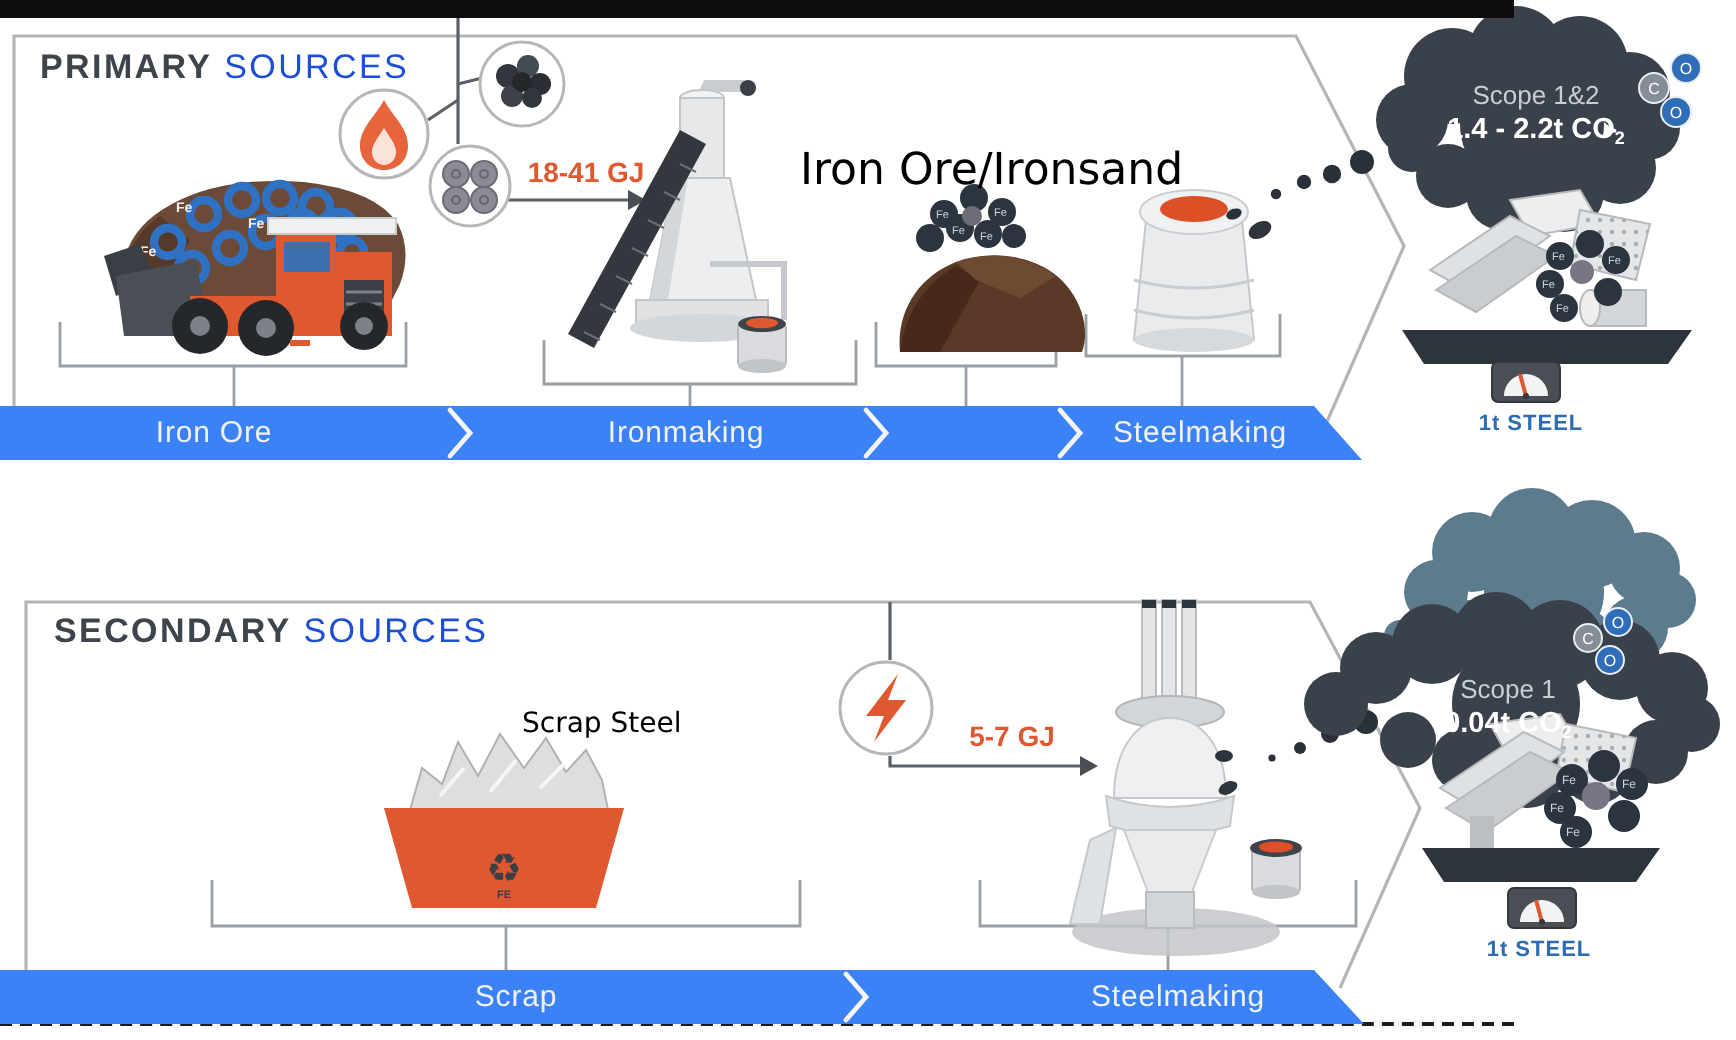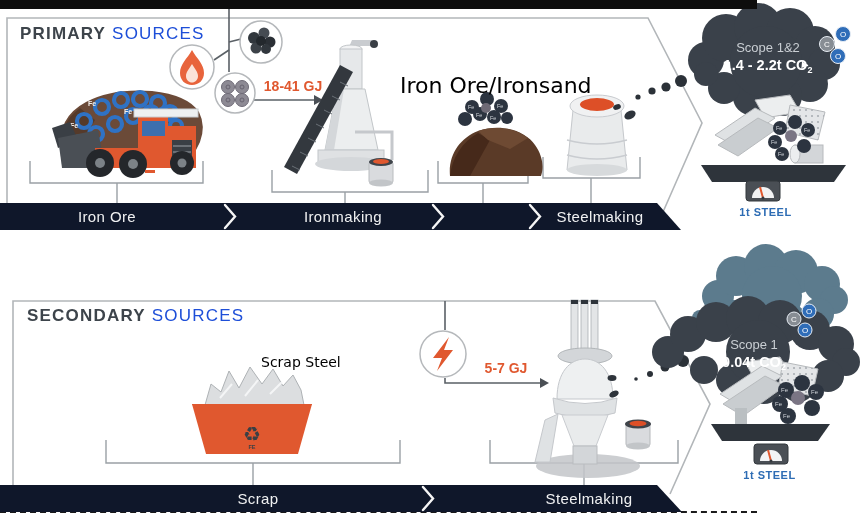--- a/index.html
+++ b/index.html
@@ -7,21 +7,21 @@
           font-family:"Liberation Sans",sans-serif;}
   .abs{position:absolute;}
   svg{display:block;}
   .top-strip{position:absolute;left:0;top:0;width:757px;height:9px;background:#0d0d0d;}
   .bottom-dash{position:absolute;left:0;top:511px;width:757px;height:0;border-top:2px dashed #1b1b1b;}
   .panel-title{position:absolute;font-size:17px;letter-spacing:1.2px;white-space:nowrap;}
   .panel-title .t-bold{font-weight:700;color:#3d444b;}
   .panel-title .t-reg{font-weight:400;color:#1d4ed8;}
   .annotation{position:absolute;font-family:"DejaVu Sans",sans-serif;color:#000;white-space:nowrap;margin-top:44px;}
   .energy-label{position:absolute;font-size:14px;font-weight:700;color:#e0582f;text-align:center;white-space:nowrap;}
-  .stage-bar{position:absolute;left:0;height:27px;background:#0f172a;}
+  .stage-bar{position:absolute;left:0;height:27px;background:#3b82f6;}
   .stage-bar .stage{position:absolute;top:0;height:27px;line-height:27px;text-align:center;
                     color:#f0f1f2;font-size:15px;letter-spacing:0.4px;white-space:nowrap;}
   .chev{position:absolute;top:0;}
   .cloud-text{position:absolute;text-align:center;line-height:1.25;}
   .scope-line{font-size:13px;color:#c9ced3;}
   .amount-line{font-size:14.5px;font-weight:700;color:#ffffff;}
   .amount-line .sub{font-size:9px;vertical-align:-3px;font-weight:700;}
   .steel-label{position:absolute;font-size:11px;font-weight:700;color:#2d6cb4;
                text-align:center;letter-spacing:0.5px;white-space:nowrap;}
 </style>

